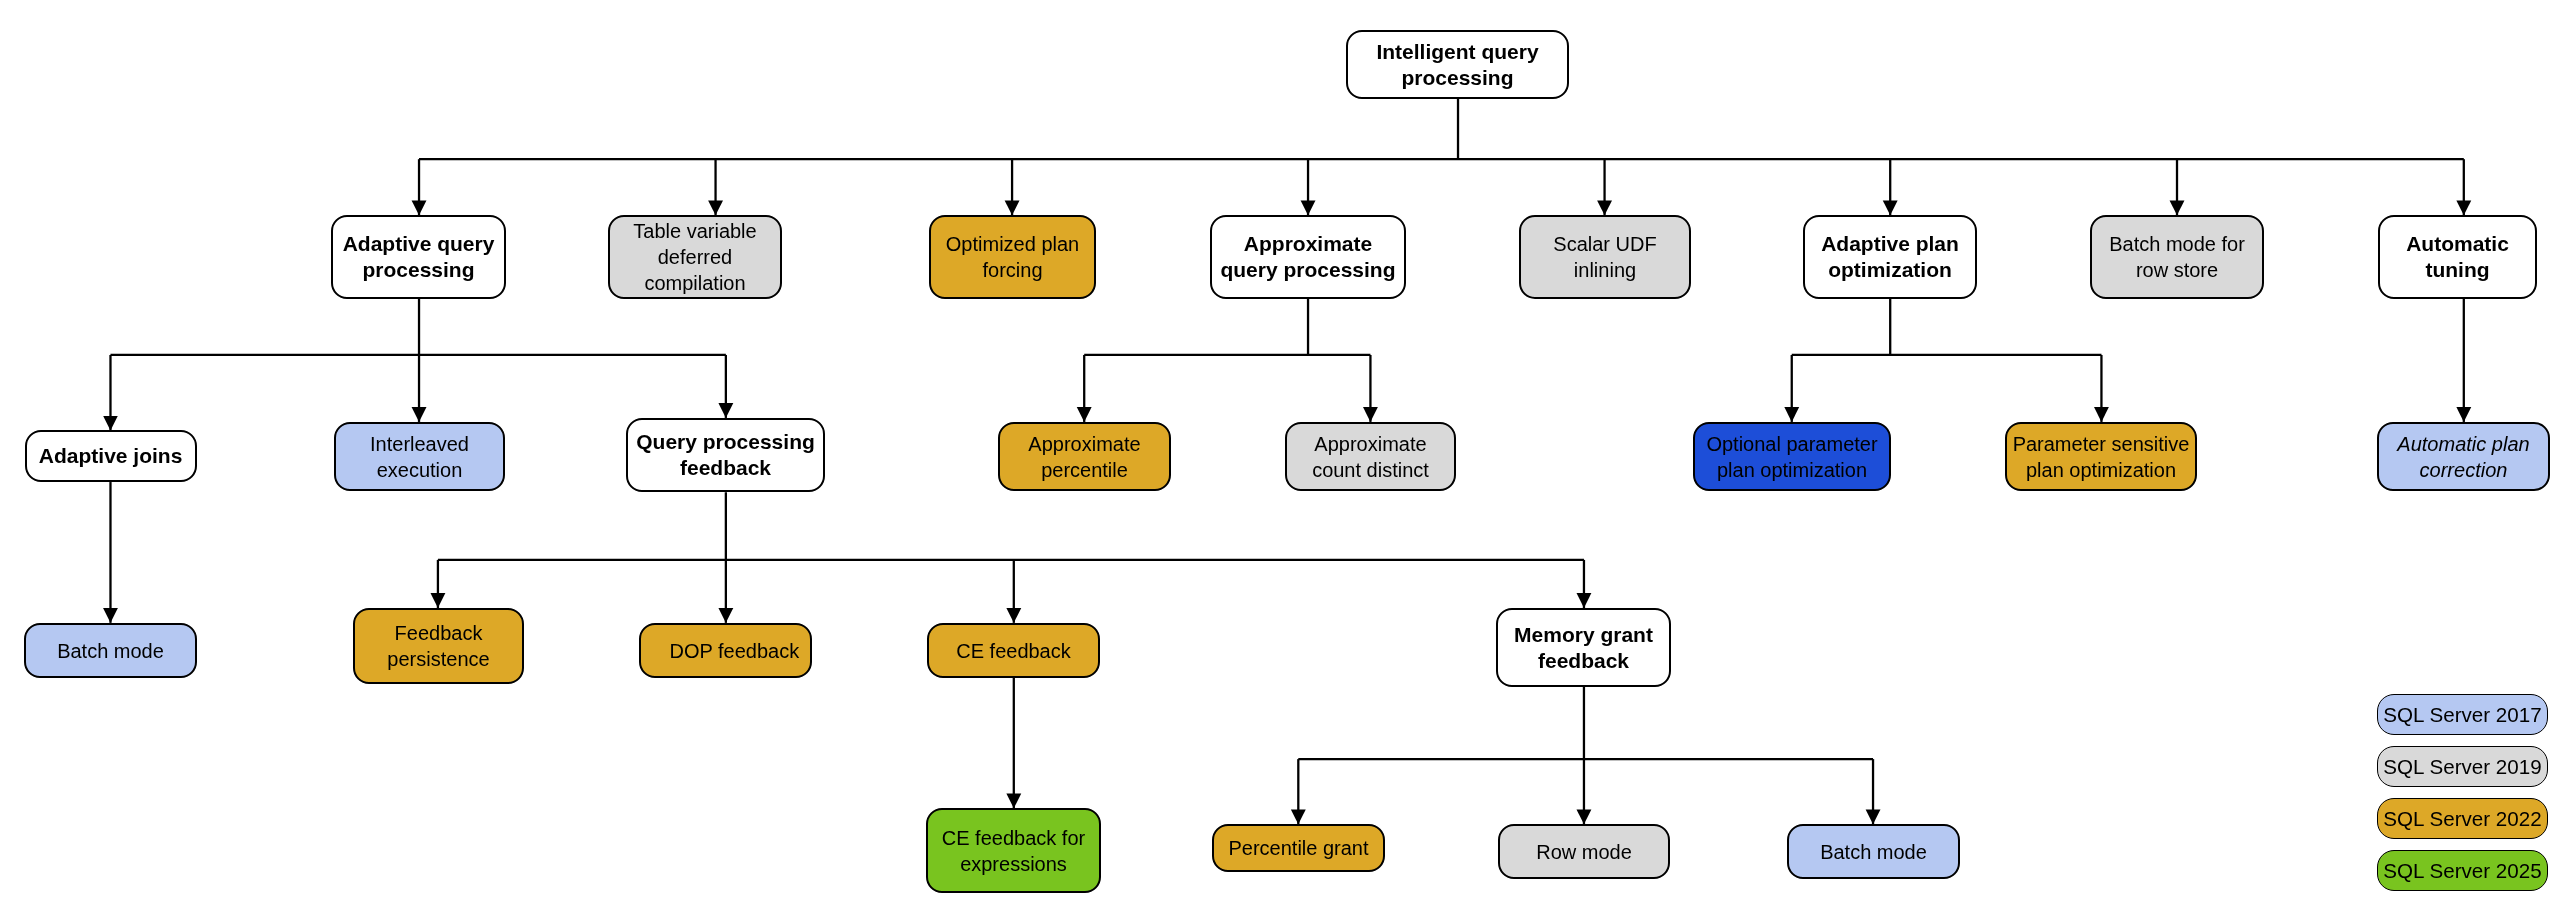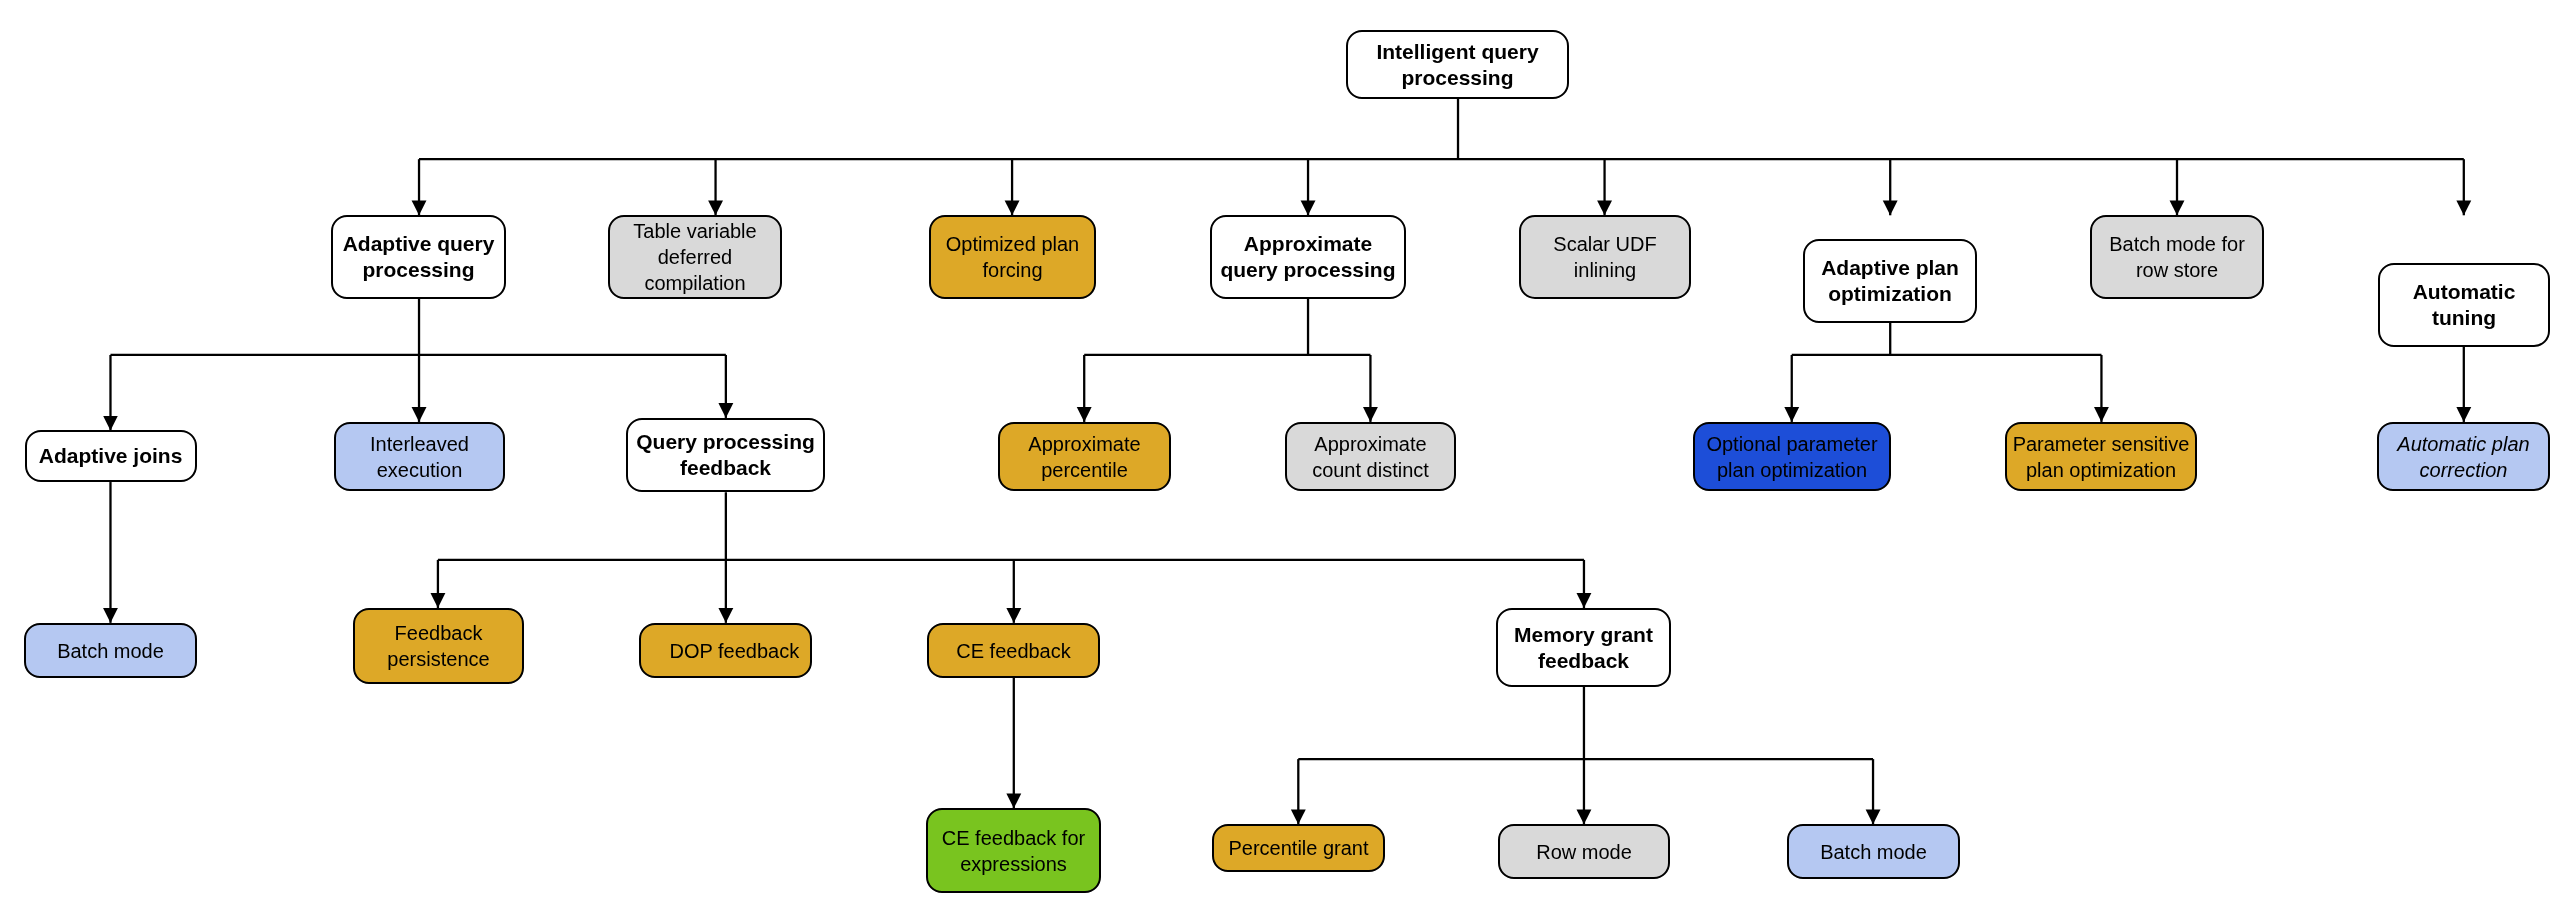--- a/index.html
+++ b/index.html
@@ -102,25 +102,25 @@
       <div class="node parent" style="left: 331px; top: 215px; width: 175px; height: 84px; background: rgb(255, 255, 255);">Adaptive query
 processing</div>
       <div class="node" style="left: 608px; top: 215px; width: 174px; height: 84px; background: rgb(217, 217, 217);">Table variable
 deferred compilation</div>
       <div class="node" style="left: 929px; top: 215px; width: 167px; height: 84px; background: rgb(221, 168, 39);">Optimized plan
 forcing</div>
       <div class="node parent" style="left: 1210px; top: 215px; width: 196px; height: 84px; background: rgb(255, 255, 255);">Approximate
 query processing</div>
       <div class="node" style="left: 1519px; top: 215px; width: 172px; height: 84px; background: rgb(217, 217, 217);">Scalar UDF
 inlining</div>
-      <div class="node parent" style="left: 1803px; top: 215px; width: 174px; height: 84px; background: rgb(255, 255, 255); margin-top: 24px;">Adaptive plan
+      <div class="node parent" style="left: 1803px; top: 215px; width: 174px; height: 84px; background: rgb(255, 255, 255);">Adaptive plan
 optimization</div>
       <div class="node" style="left: 2090px; top: 215px; width: 174px; height: 84px; background: rgb(217, 217, 217);">Batch mode for
 row store</div>
-      <div class="node parent" style="left: 2378px; top: 215px; width: 172px; height: 84px; background: rgb(255, 255, 255); margin-top: 48px;">Automatic
+      <div class="node parent" style="left: 2378px; top: 215px; width: 159px; height: 84px; background: rgb(255, 255, 255);">Automatic
 tuning</div>
       <div class="node parent" style="left: 24.6px; top: 430px; width: 172px; height: 52px; background: rgb(255, 255, 255);">Adaptive joins</div>
       <div class="node" style="left: 334px; top: 422px; width: 171px; height: 69px; background: rgb(181, 200, 242);">Interleaved
 execution</div>
       <div class="node parent" style="left: 626px; top: 418px; width: 199px; height: 74px; background: rgb(255, 255, 255);">Query processing
 feedback</div>
       <div class="node" style="left: 998px; top: 422px; width: 173px; height: 69px; background: rgb(221, 168, 39);">Approximate
 percentile</div>
       <div class="node" style="left: 1285px; top: 422px; width: 171px; height: 69px; background: rgb(217, 217, 217);">Approximate
 count distinct</div>
@@ -137,15 +137,29 @@
       <div class="node" style="left: 927px; top: 623px; width: 173px; height: 55px; background: rgb(221, 168, 39);">CE feedback</div>
       <div class="node parent" style="left: 1496px; top: 608px; width: 175px; height: 79px; background: rgb(255, 255, 255);">Memory grant
 feedback</div>
       <div class="node" style="left: 926px; top: 808px; width: 175px; height: 85px; background: rgb(121, 196, 31);">CE feedback for
 expressions</div>
       <div class="node" style="left: 1212px; top: 824px; width: 173px; height: 48px; background: rgb(221, 168, 39);">Percentile grant</div>
       <div class="node" style="left: 1498px; top: 824px; width: 172px; height: 55px; background: rgb(217, 217, 217);">Row mode</div>
       <div class="node" style="left: 1787px; top: 824px; width: 173px; height: 55px; background: rgb(181, 200, 242);">Batch mode</div>
     </div>
 
+  <div class="legend" style="left:2377px; top:694px; width:171px; height:197px;">
+    <div class="legend-pill" style="top: 0px; background: rgb(181, 200, 242);">
+        <span>SQL Server 2017</span>
+      </div>
+    <div class="legend-pill" style="top: 52px; background: rgb(217, 217, 217);">
+        <span>SQL Server 2019</span>
+      </div>
+    <div class="legend-pill" style="top: 104px; background: rgb(221, 168, 39);">
+        <span>SQL Server 2022</span>
+      </div>
+    <div class="legend-pill" style="top: 156px; background: rgb(121, 196, 31);">
+        <span>SQL Server 2025</span>
+      </div>
+  </div>
 
 </div>
 
 
 </body></html>

